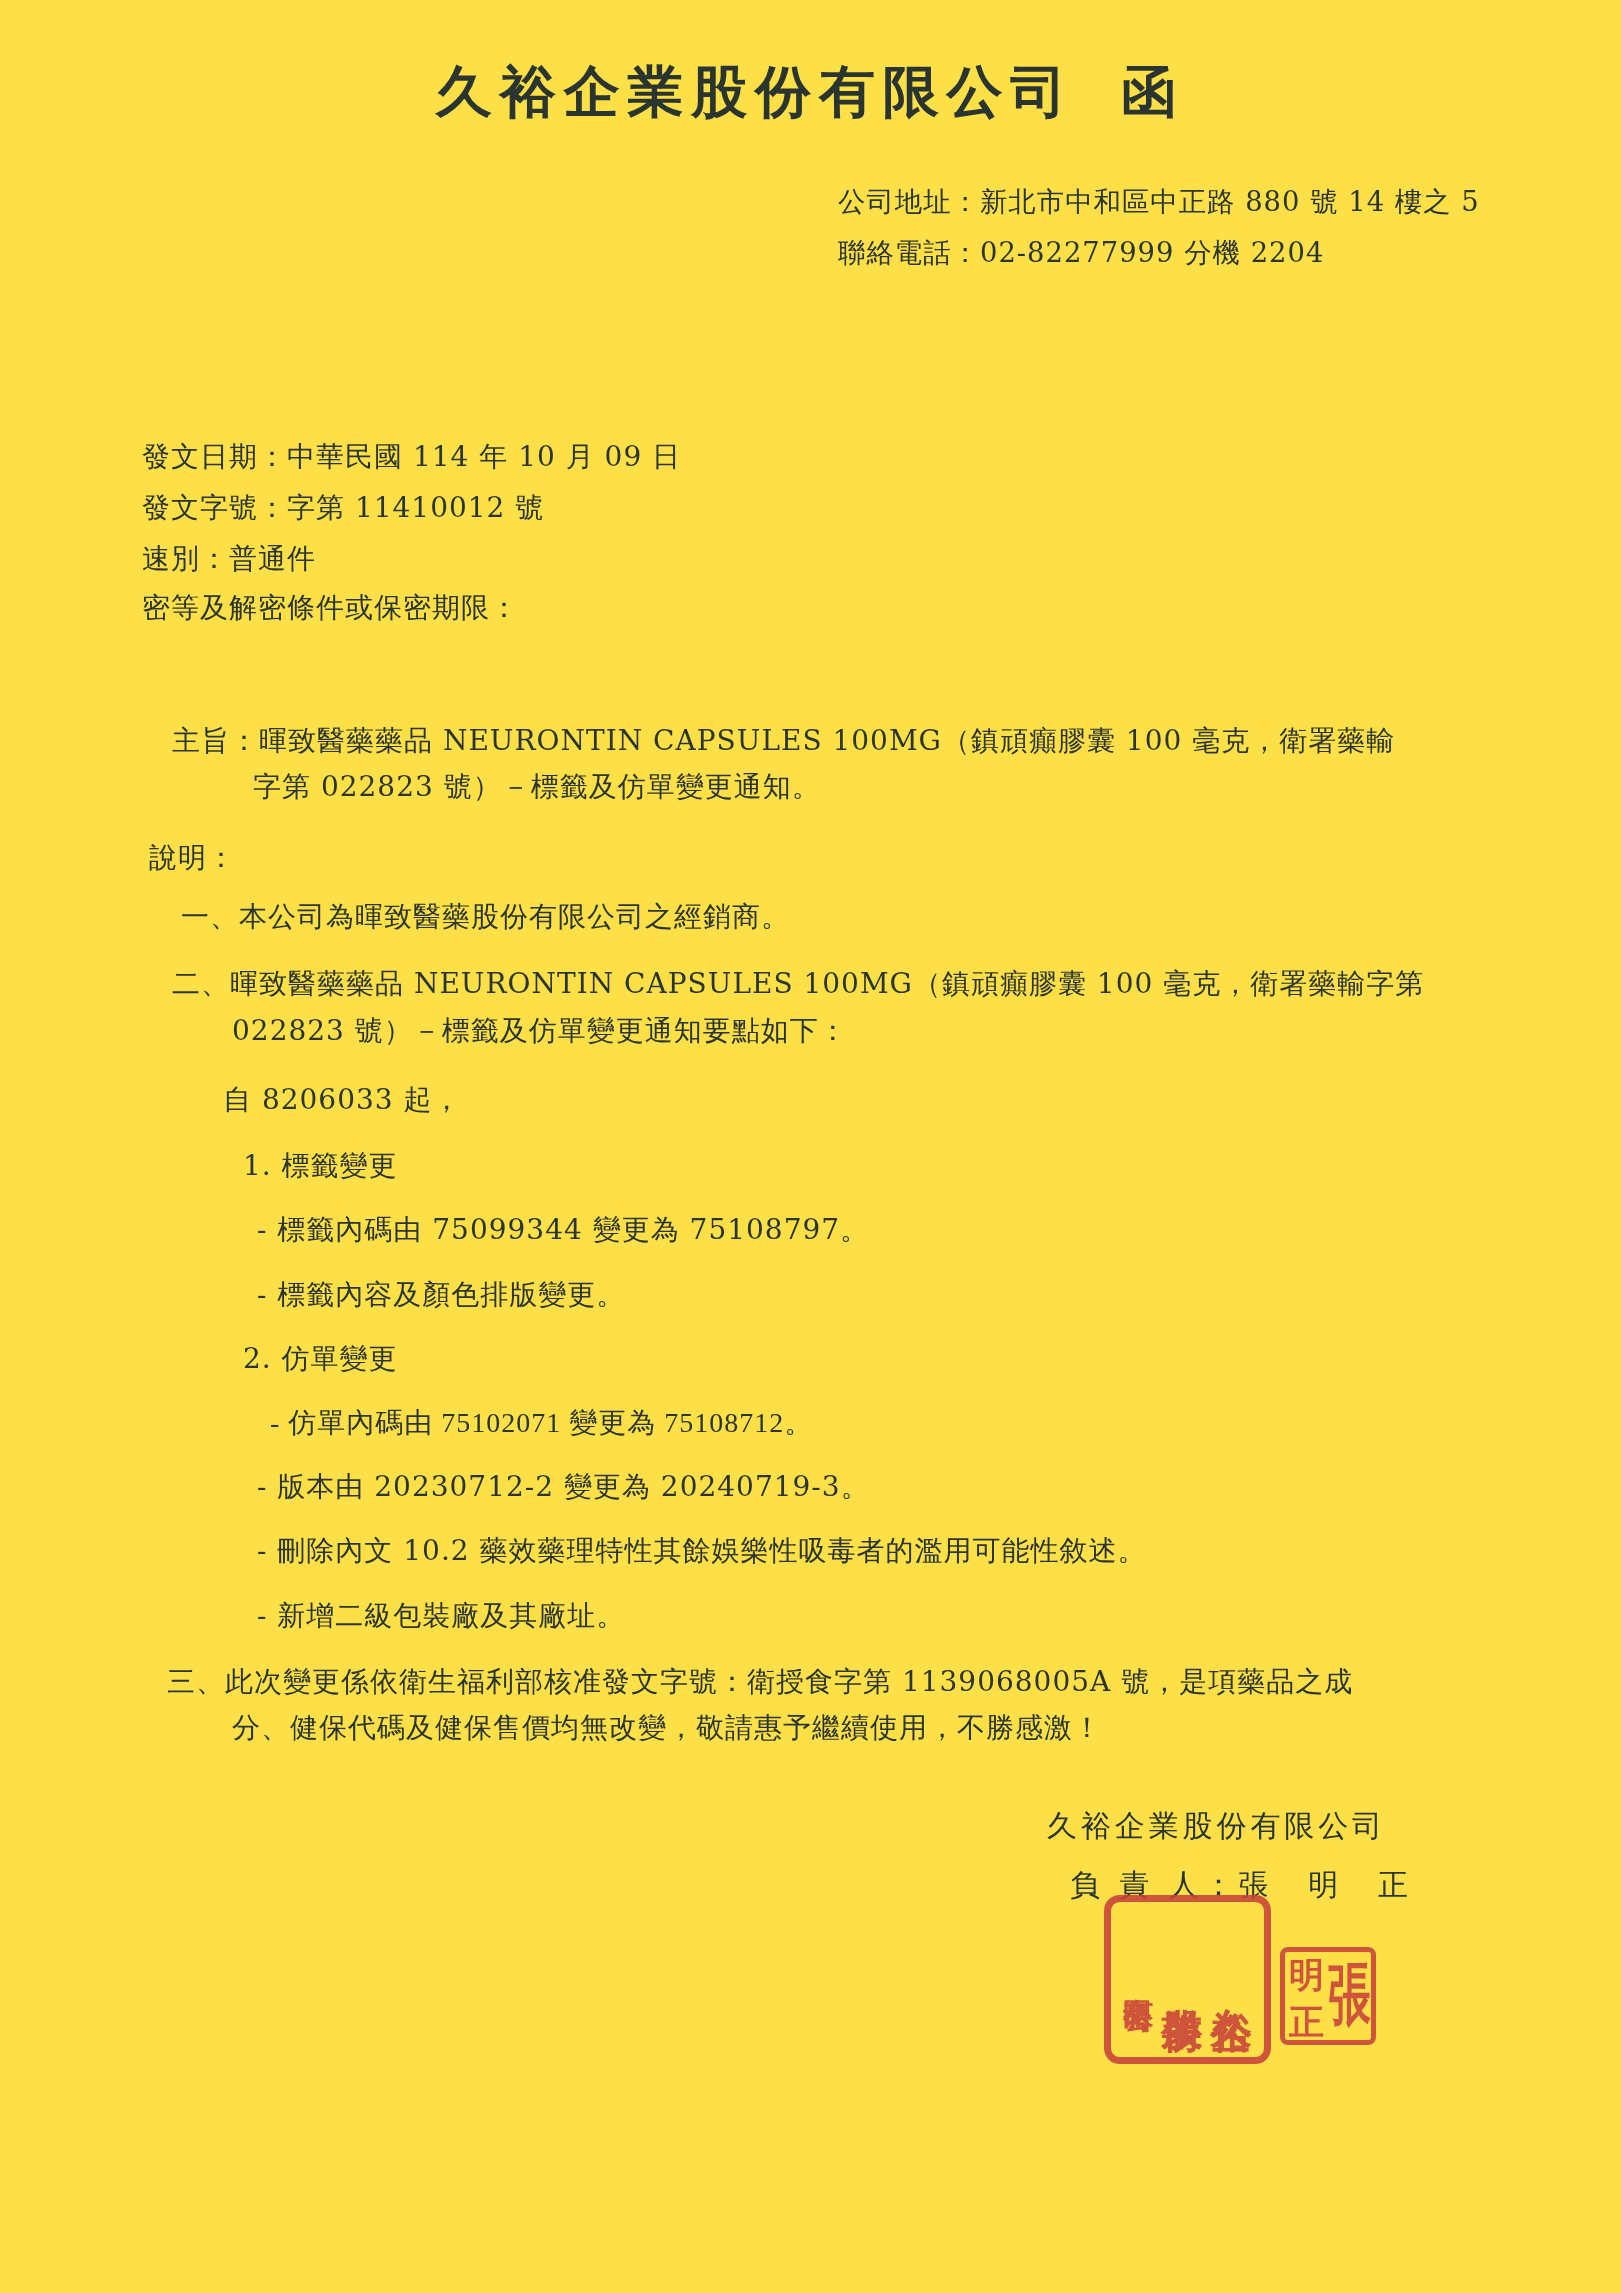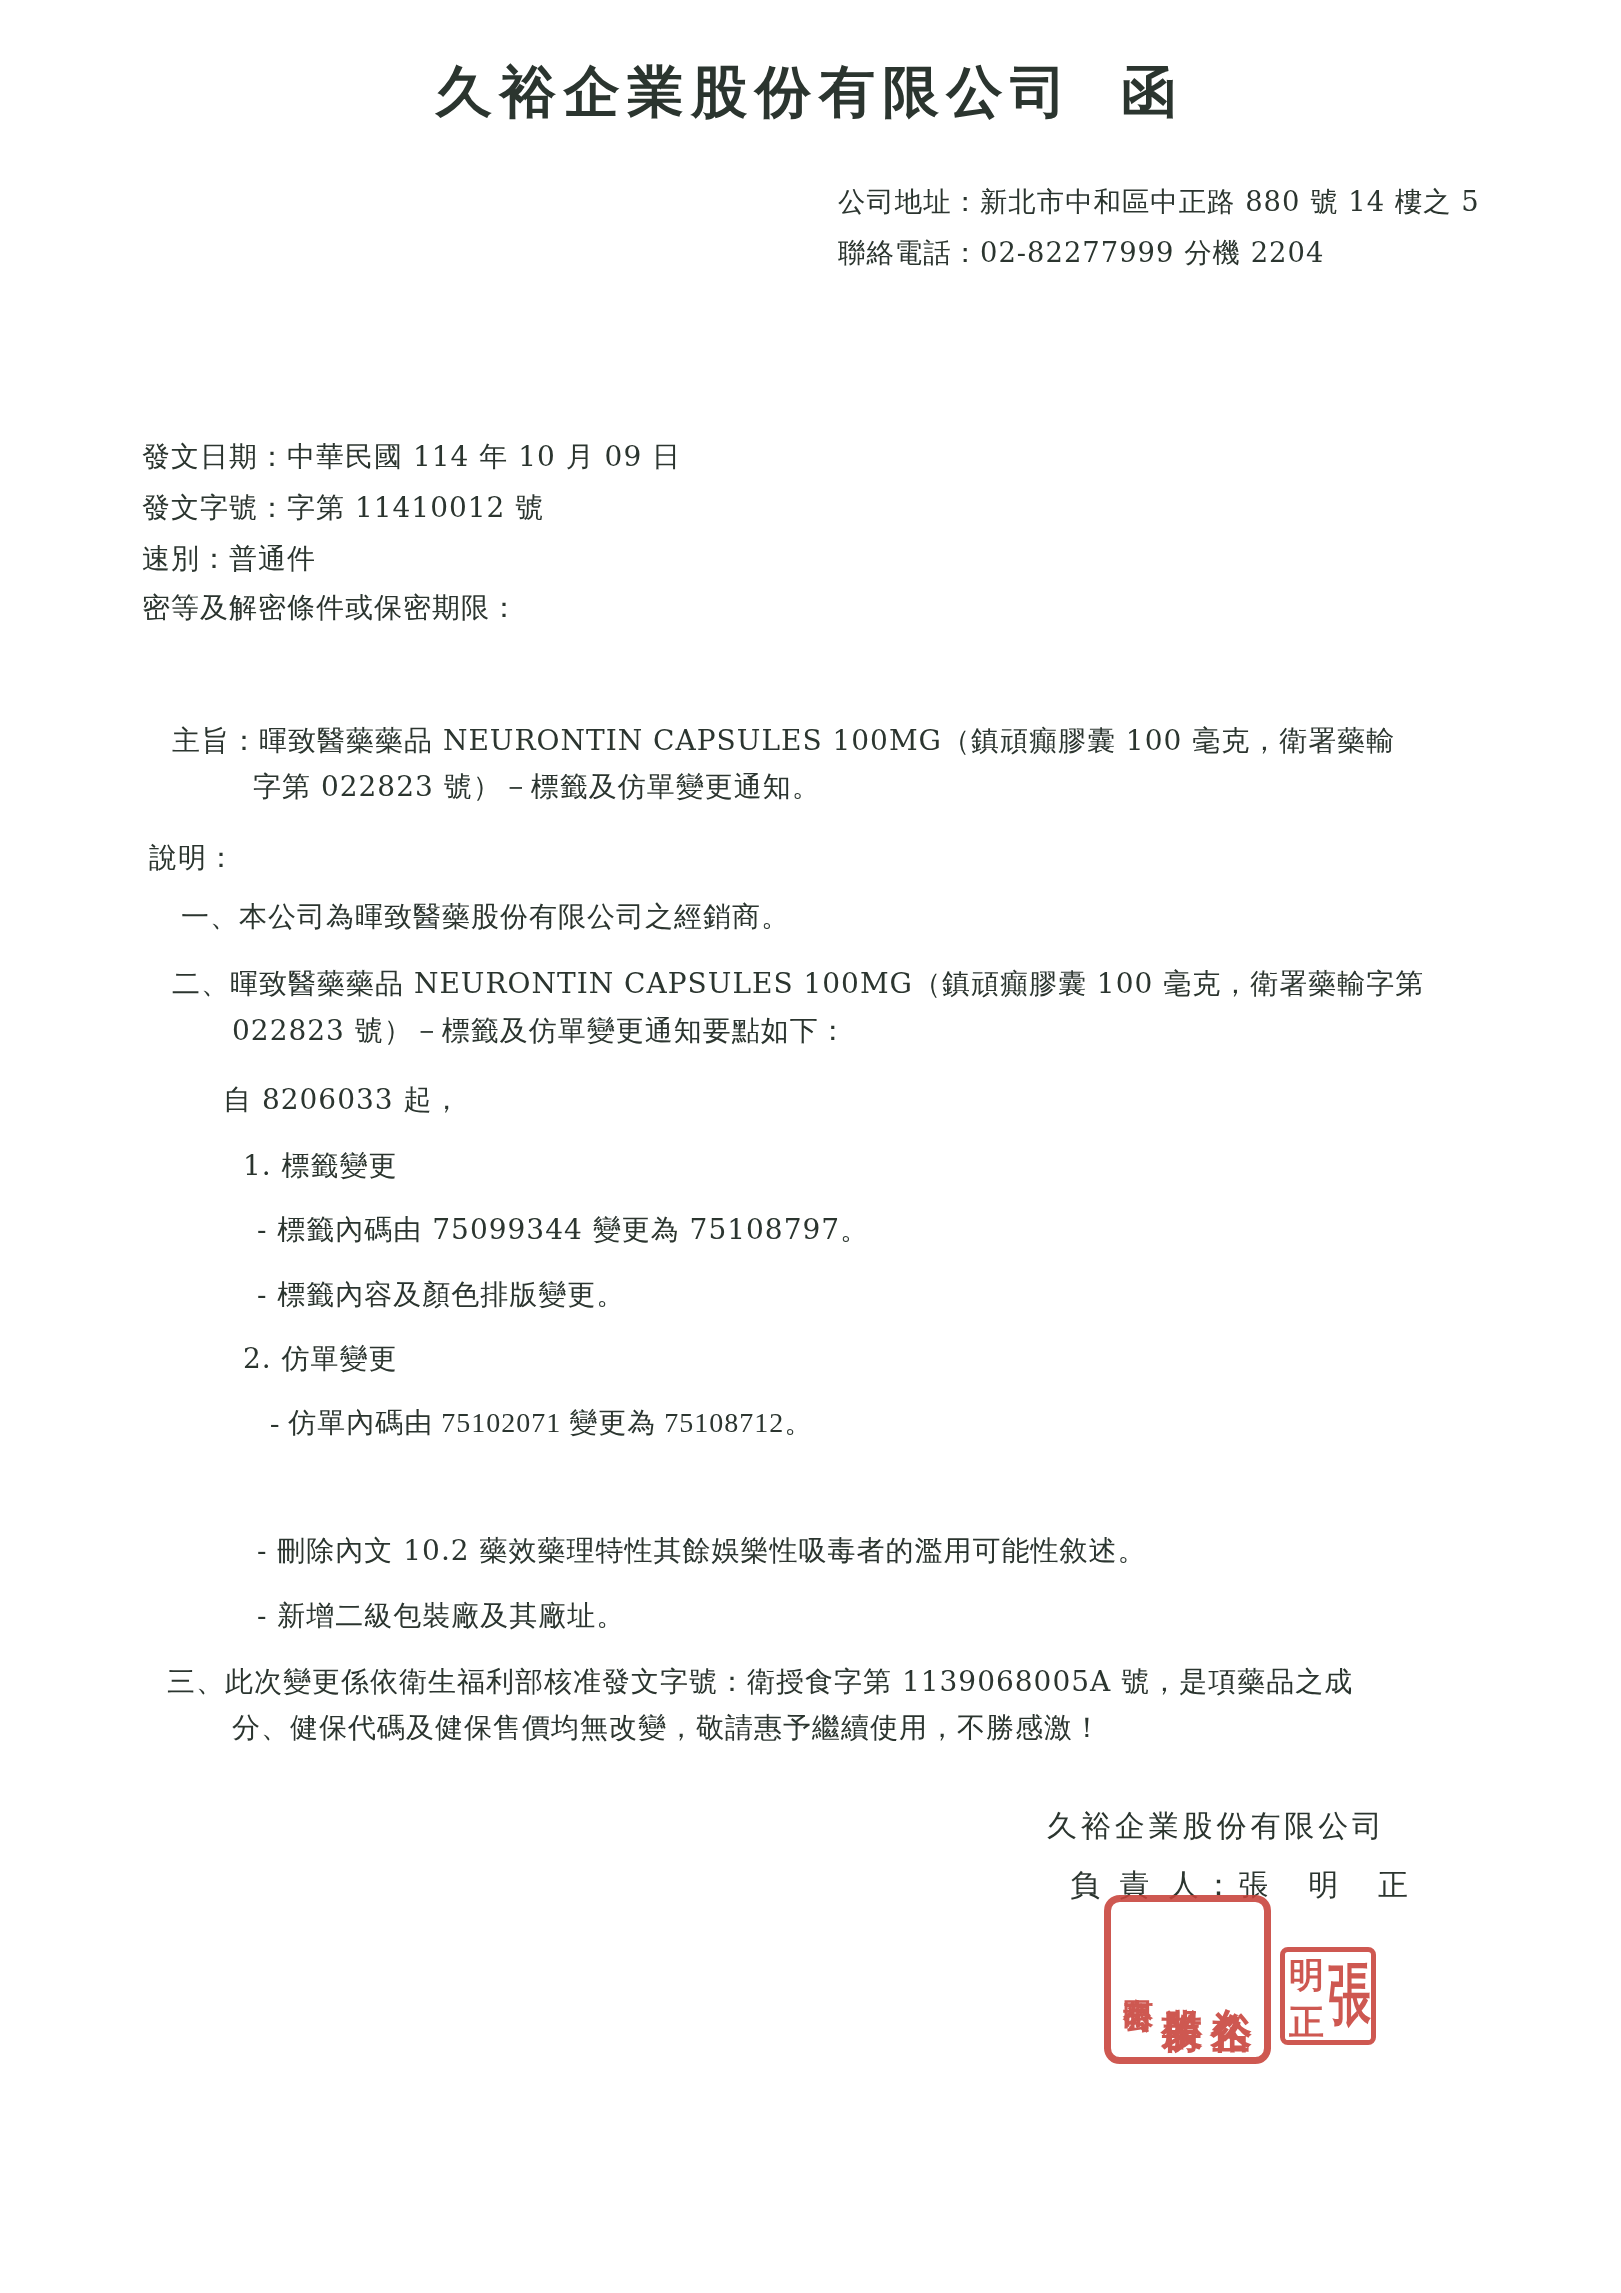--- a/index.html
+++ b/index.html
@@ -1,20 +1,20 @@
 <!DOCTYPE html>
 <html><head>
 <meta charset="utf-8">
 <style>
   html,body{margin:0;padding:0;background:#e8e8e8;}
   .page{
     position:relative;
     width:1621px;height:2294px;
     margin:0 auto;
-    background:#ffffff;
+    background:#fde047;
     font-family:"DejaVu Serif","Liberation Serif",serif;
     color:#2b352f;
     overflow:hidden;
   }
   .line{position:absolute;white-space:nowrap;font-size:28px;letter-spacing:1px;}
 
   
   .title-row{
     position:absolute;top:55px;left:0;width:100%;
     text-align:center;font-size:56px;font-weight:600;letter-spacing:7.8px;
@@ -98,20 +98,21 @@
   <div class="line expl">說明：</div>
   <div class="line item1">一、本公司為暉致醫藥股份有限公司之經銷商。</div>
   <div class="line item2a">二、暉致醫藥藥品 NEURONTIN CAPSULES 100MG（鎮頑癲膠囊 100 毫克，衛署藥輸字第</div>
   <div class="line item2b">022823 號）－標籤及仿單變更通知要點如下：</div>
   <div class="line effective">自 8206033 起，</div>
   <div class="line l1t">1. 標籤變更</div>
   <div class="line l1a">- 標籤內碼由 75099344 變更為 75108797。</div>
   <div class="line l1b">- 標籤內容及顏色排版變更。</div>
   <div class="line l2t">2. 仿單變更</div>
   <div class="line l2a">- 仿單內碼由 75102071 變更為 75108712。</div>
+  <div class="line l2b">- 版本由 20230712-2 變更為 20240719-3。</div>
   <div class="line l2c">- 刪除內文 10.2 藥效藥理特性其餘娛樂性吸毒者的濫用可能性敘述。</div>
   <div class="line l2d">- 新增二級包裝廠及其廠址。</div>
   <div class="line item3a">三、此次變更係依衛生福利部核准發文字號：衛授食字第 1139068005A 號，是項藥品之成</div>
   <div class="line item3b">分、健保代碼及健保售價均無改變，敬請惠予繼續使用，不勝感激！</div>
 
   <div class="line sig-co">久裕企業股份有限公司</div>
   <div class="line sig-person">負 責 人：張　明　正</div>
 
   <div class="seal company-seal">
     <div class="seal-col c1">久裕企</div>

